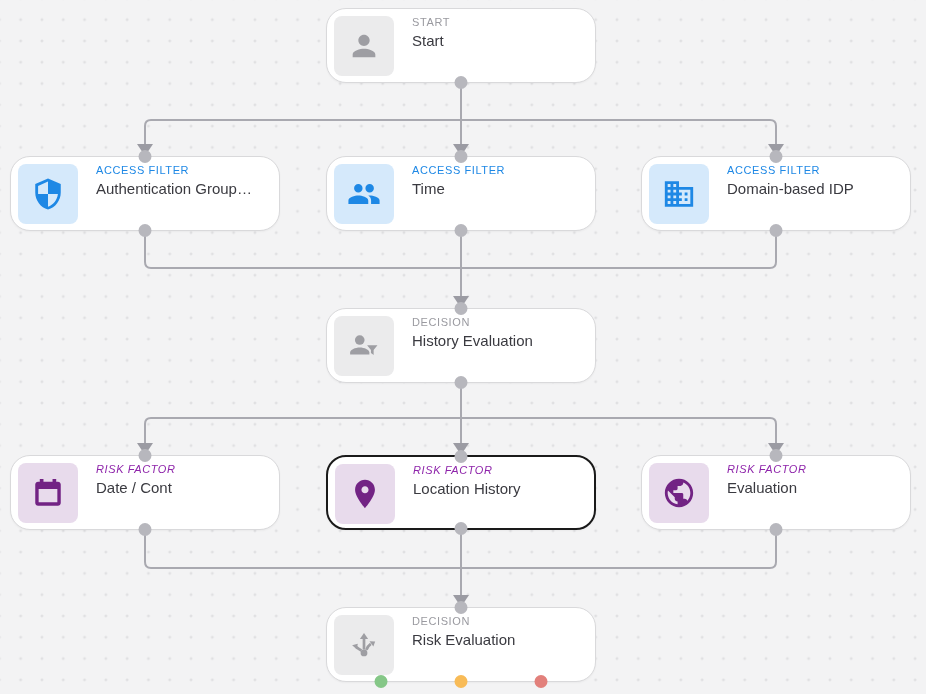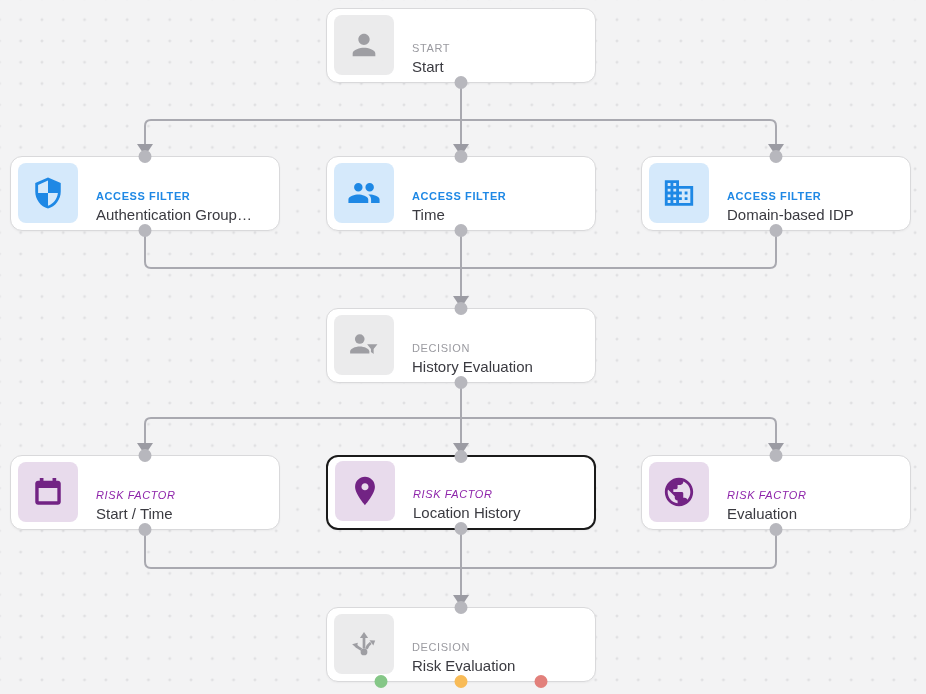--- a/index.html
+++ b/index.html
@@ -17,40 +17,40 @@
     background-position:10px 9px;
   }
   svg.edges{position:absolute;left:0;top:0;z-index:1;}
   svg.edges path.line{fill:none;stroke:#a9a9b0;stroke-width:2;}
   svg.edges path.head{fill:#9b9ba3;stroke:none;}
 
   .node{
     position:absolute;z-index:2;
     width:270px;height:75px;box-sizing:border-box;
     background:#ffffff;
-    border:1px solid #d9d9db;border-radius:12px;
+    border:1px solid #d9d9db;border-radius:20px;
     box-shadow:0 1px 2px rgba(0,0,0,0.04);
-    display:flex;align-items:flex-end;gap:18px;
+    display:flex;align-items:flex-start;gap:18px;
     padding:7px;
   }
   .node.selected{border:2px solid #1a1a1a;}
 
   .iconbox{
     width:60px;height:60px;border-radius:8px;flex:0 0 auto;
     display:flex;align-items:center;justify-content:center;
   }
   .iconbox svg{width:34px;height:34px;display:block;}
   .iconbox.neutral{background:#ebebec;color:#9e9ea3;}
   .iconbox.blue{background:#d5e9fb;color:#1e88e5;}
   .iconbox.purple{background:#e8dbec;color:#722384;}
 
   .txt{display:flex;flex-direction:column;min-width:0;}
   .ntype{font-size:11px;letter-spacing:.6px;margin-bottom:4px;white-space:nowrap;}
   .ntype.neutral{color:#9a9aa0;}
-  .ntype.blue{color:#1e88e5;font-weight:bold;}
+  .ntype.blue{color:#1e88e5;}
   .ntype.purple{color:#8e24aa;font-style:italic;}
   .ntitle{font-size:15px;color:#3a3a40;white-space:nowrap;}
 
   .port{
     position:absolute;width:13px;height:13px;border-radius:50%;
     background:#b7b7bd;left:50%;transform:translateX(-50%);z-index:3;
   }
   .port-top{top:-7px;}
   .port-bottom{bottom:-7px;}
 
@@ -167,21 +167,21 @@
 
   <div class="node" style="left:10px;top:455px">
     <div class="port port-top"></div>
     <div class="iconbox purple">
       <svg viewBox="0 0 24 24" fill="currentColor">
         <path d="M19 4h-1.2V2.2h-2.6V4H8.8V2.2H6.2V4H5c-1.1 0-2 .9-2 2v13c0 1.1.9 2 2 2h14c1.1 0 2-.9 2-2V6c0-1.1-.9-2-2-2zm-.4 14.6H5.4V9.2h13.2v9.4z"></path>
       </svg>
     </div>
     <div class="txt">
       <div class="ntype purple">RISK FACTOR</div>
-      <div class="ntitle">Start / Time</div>
+      <div class="ntitle">Date / Cont</div>
     </div>
     <div class="port port-bottom"></div>
   </div>
 
   <div class="node selected" style="left:326px;top:455px">
     <div class="port port-top"></div>
     <div class="iconbox purple">
       <svg viewBox="0 0 24 24" fill="currentColor">
         <path d="M12 2C8.13 2 5 5.13 5 9c0 5.25 7 13 7 13s7-7.75 7-13c0-3.87-3.13-7-7-7zm0 9.5c-1.38 0-2.5-1.12-2.5-2.5s1.12-2.5 2.5-2.5 2.5 1.12 2.5 2.5-1.12 2.5-2.5 2.5z"></path>
       </svg>

